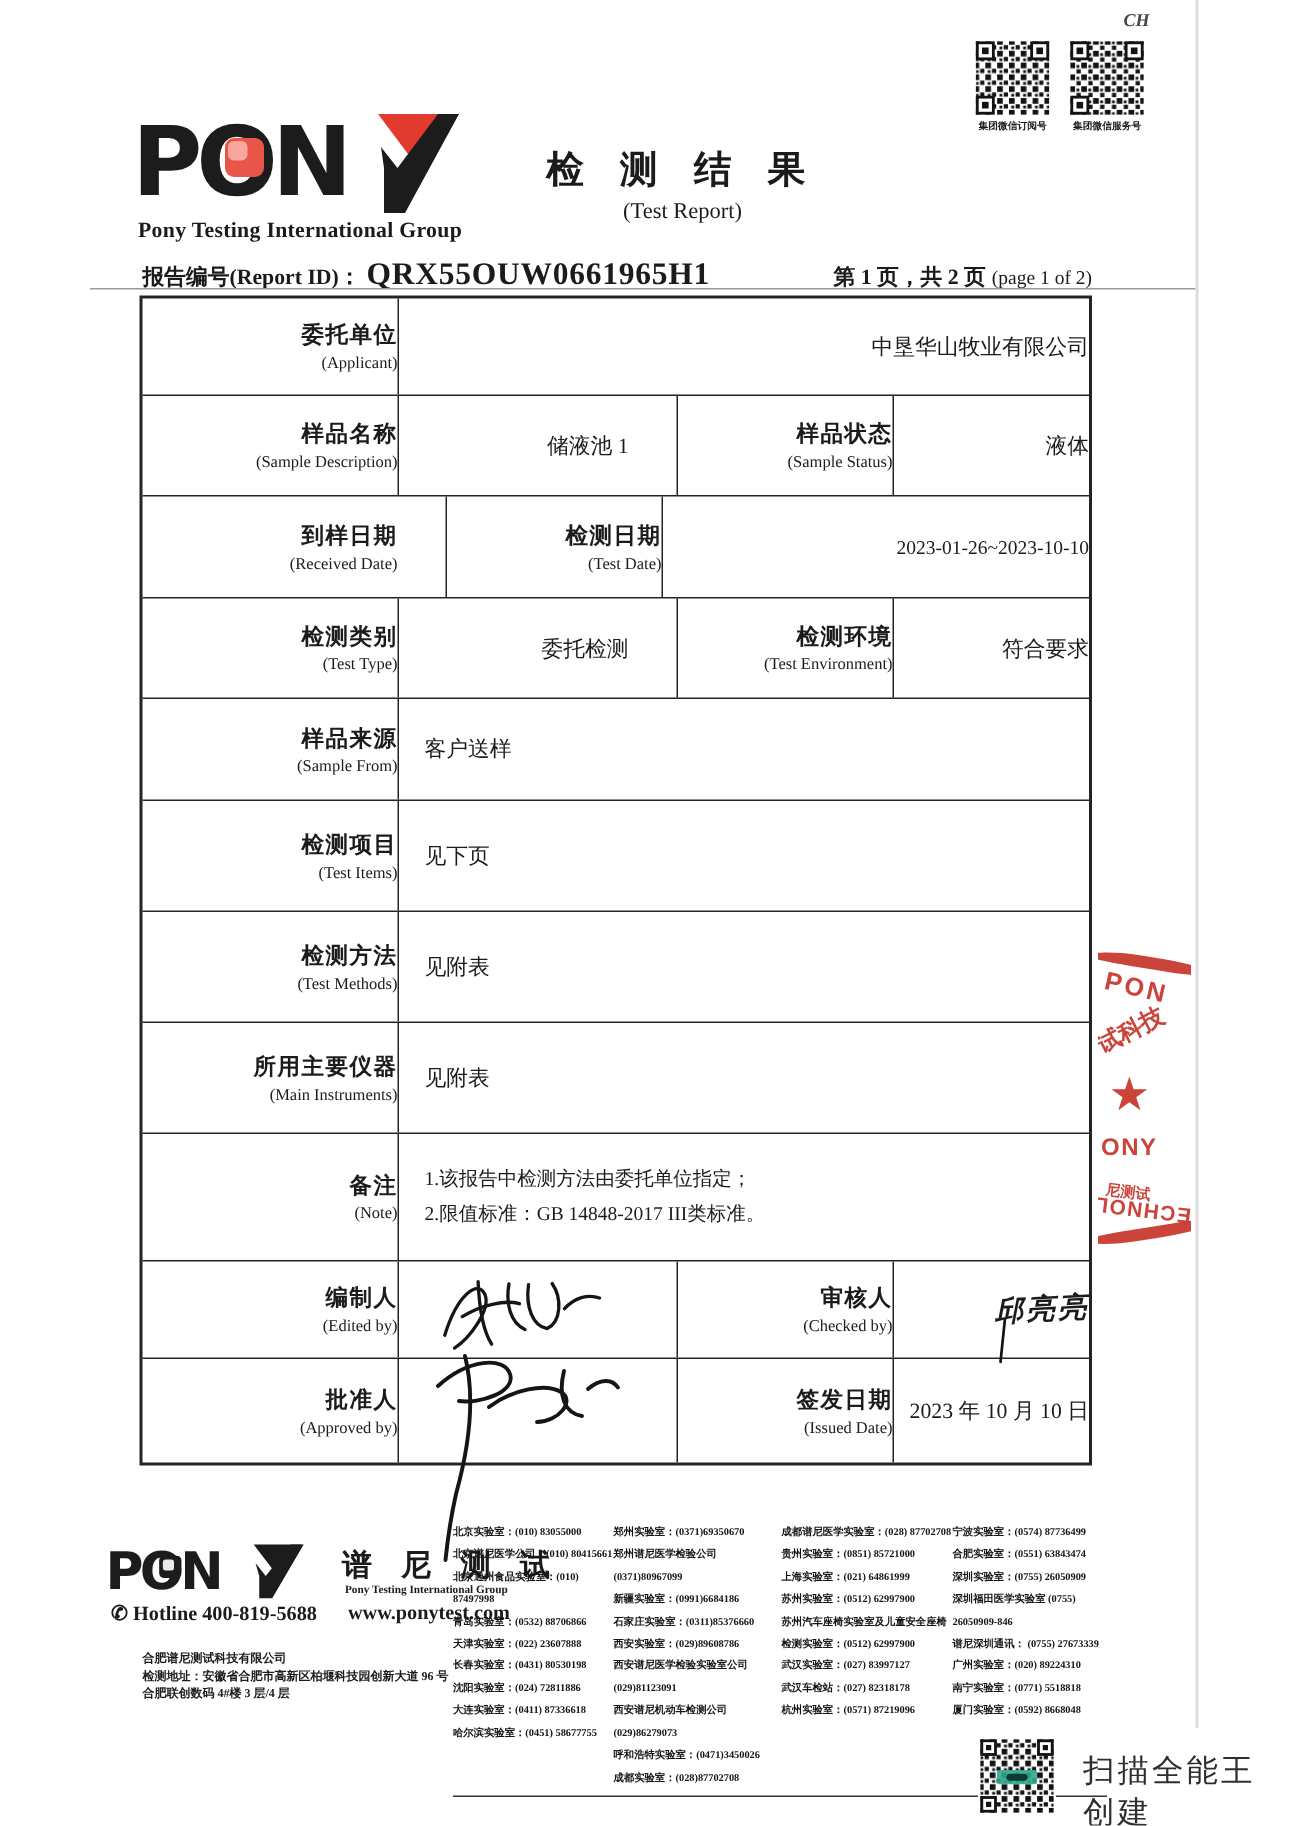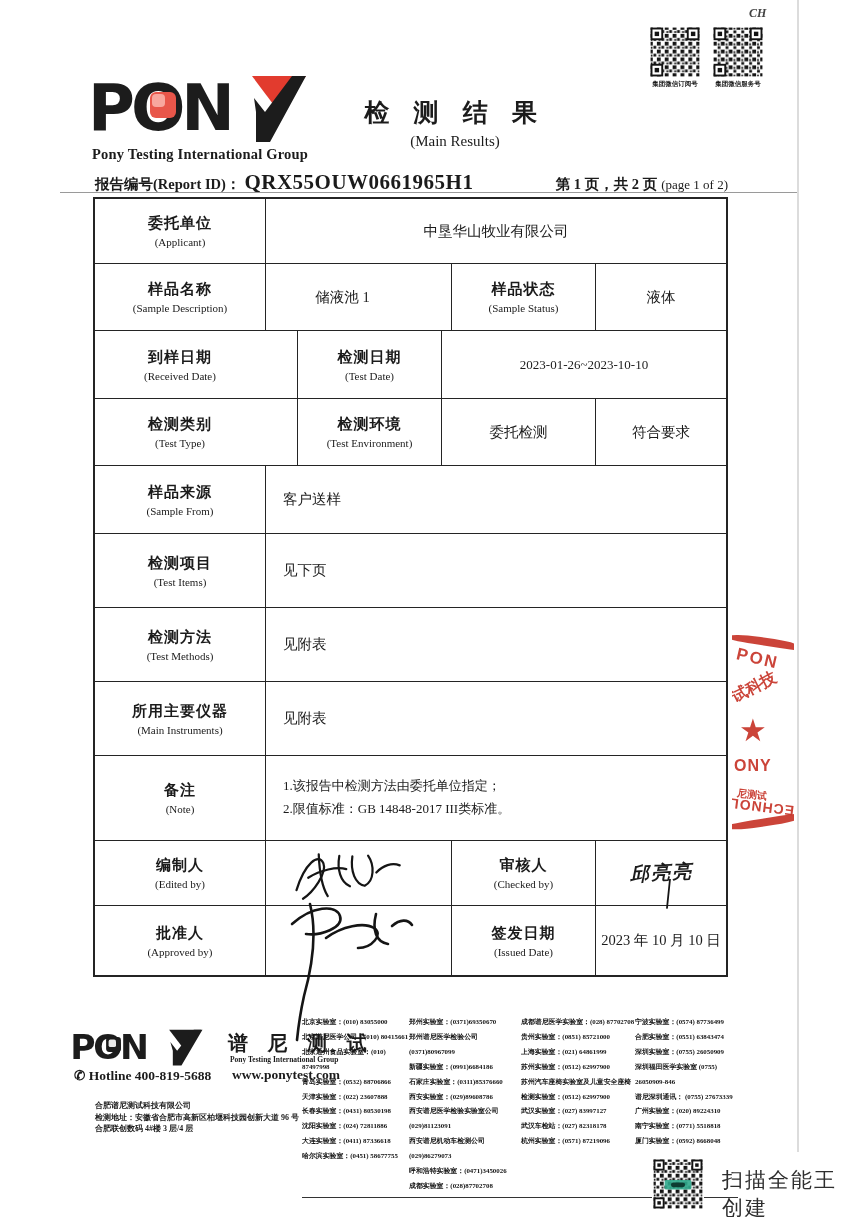--- a/index.html
+++ b/index.html
@@ -21,21 +21,21 @@
   .rid-value{font-size:21px;letter-spacing:.5px;font-weight:bold;}
   .pinfo-cn{font-weight:bold;font-size:14.5px;}
   .pinfo-en{font-size:13px;}
   .hairline{position:absolute;left:60px;top:192px;width:737px;height:1px;background:#9a9a9a;}
   .edge-line{position:absolute;left:797px;top:0;width:2px;height:1152px;background:#dcdcdc;}
   
   .tbl{position:absolute;left:93px;top:197px;width:635px;border:2.2px solid #242424;box-sizing:border-box;}
   .trow{display:flex;border-top:1.6px solid #242424;box-sizing:border-box;}
   .trow:first-child{border-top:none;}
   .cell{border-left:1.6px solid #242424;box-sizing:border-box;display:flex;flex-direction:column;
-        justify-content:center;align-items:center;position:relative;overflow:visible;}
+        justify-content:center;align-items:flex-end;position:relative;overflow:visible;}
   .cell:first-child{border-left:none;}
   .c1{width:170px;flex:none;}
   .c2{width:154px;flex:none;}
   .c3{width:144px;flex:none;margin-left:32px;}
   .c4{flex:1;}
   .cwide{flex:1;}
   .lcn{font-size:15px;font-weight:bold;letter-spacing:1px;}
   .len{font-size:11px;margin-top:3px;}
   .val{font-size:14.5px;}
   .val-sm{font-size:13px;}
@@ -91,21 +91,21 @@
   <text x="0" y="62" font-family="DejaVu Sans" font-weight="bold" font-size="64" letter-spacing="-4" fill="#1c1c1c">PON</text>
   <path d="M164 8 L218 8 L191 44 Z" fill="#e23b2e"></path>
   <path d="M180 30 L191 44 L218 8 L232 8 L196 74 L182 74 L182 44 Z" fill="#1c1c1c" transform="translate(-14,0)"></path>
   <rect x="62" y="24" width="26" height="26" rx="6" fill="#e8564a"></rect>
   <rect x="64" y="26" width="13" height="13" rx="4" fill="#f8a79e"></rect>
 </svg>
 <div class="logo-sub">Pony Testing International Group</div>
 
 <div class="title-blk">
   <div class="title-cn">检 测 结 果</div>
-  <div class="title-en">(Main Results)</div>
+  <div class="title-en">(Test Report)</div>
 </div>
 
 <div class="ch-mark">CH</div>
 
 <div class="qr-wrap">
   <div class="qr-item">
     <svg viewBox="0 0 33 33">
       <rect width="33" height="33" fill="#fff"></rect>
       <rect x="1" y="1" width="31" height="31" fill="url(#qn)"></rect>
       <g>
@@ -204,26 +204,26 @@
     <div class="cell c4">
       <span class="val val-sm">2023-01-26~2023-10-10</span>
     </div>
   </div>
 
   <div class="trow" style="height:67px">
     <div class="cell c1">
       <span class="lcn">检测类别</span>
       <span class="len">(Test Type)</span>
     </div>
+    <div class="cell c2">
+      <span class="val">委托检测</span>
+    </div>
     <div class="cell c3">
       <span class="lcn">检测环境</span>
       <span class="len">(Test Environment)</span>
-    </div>
-    <div class="cell c2">
-      <span class="val">委托检测</span>
     </div>
     <div class="cell c4">
       <span class="val">符合要求</span>
     </div>
   </div>
 
   <div class="trow" style="height:68px">
     <div class="cell c1">
       <span class="lcn">样品来源</span>
       <span class="len">(Sample From)</span>

